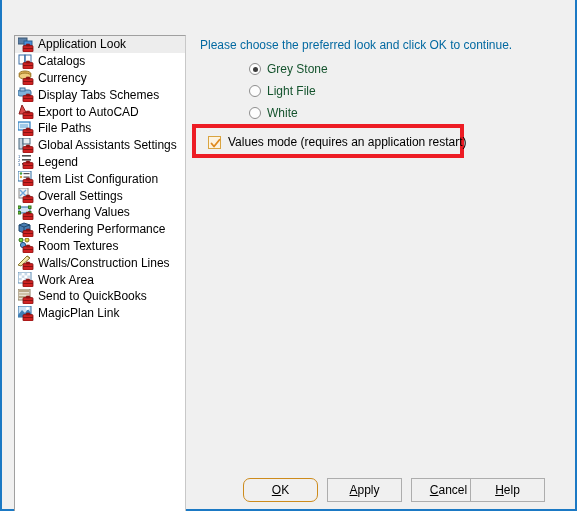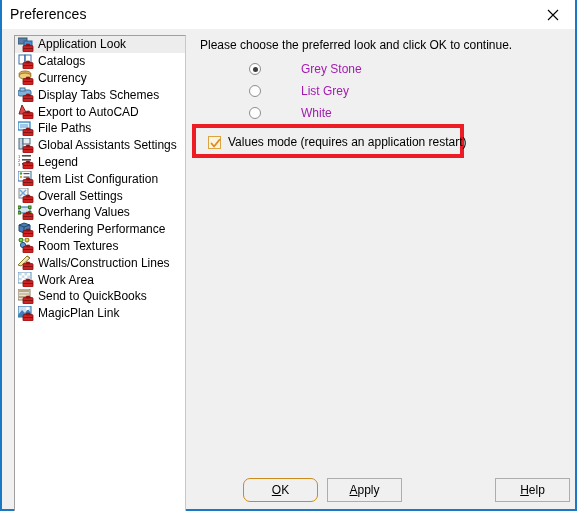--- a/index.html
+++ b/index.html
@@ -58,26 +58,26 @@
     margin-right:4px;flex:0 0 16px;
   }
   .list-item .lbl{line-height:14px;}
 
   
   .ico svg{position:absolute;left:0;top:0;}
 
   
   .instruction{
     position:absolute;left:198px;top:38px;
-    font-size:12px;color:#000000;
+    font-size:12px;color:#0369a1;
   }
   .radio-group{position:absolute;left:247px;top:60px;}
   .radio-row{
     display:flex;align-items:center;height:18px;margin-bottom:4px;
-    font-size:12px;color:#a21caf;cursor:default;gap:34px;
+    font-size:12px;color:#14532d;cursor:default;
   }
   .radio{
     width:12px;height:12px;border-radius:50%;
     border:1px solid #8e8e8e;background:#fdfdfd;
     margin-right:6px;position:relative;flex:0 0 12px;
     box-sizing:border-box;
   }
   .radio.checked::after{
     content:"";position:absolute;left:2.5px;top:2.5px;
     width:5px;height:5px;border-radius:50%;background:#3c3c3c;
@@ -111,35 +111,27 @@
     font-size:12px;color:#000;
     display:flex;align-items:center;justify-content:center;
     cursor:default;
     font-family:"Liberation Sans", sans-serif;
   }
   .btn.default{border:1px solid #cd8b1c;}
   .btn u{text-decoration:underline;}
   #btn-ok{left:241px;border-radius:7px;}
   #btn-apply{left:325px;}
   #btn-cancel{left:409px;}
-  #btn-help{left:493px;align-items:center;}
+  #btn-help{left:468px;align-items:center;}
 </style>
 </head>
 <body>
 
 <div class="window">
 
-  <div class="titlebar">
-    <div class="title-text">Preferences</div>
-    <div class="close-btn">
-      <svg width="12" height="12" viewBox="0 0 12 12">
-        <path d="M1 1 L11 11 M11 1 L1 11" stroke="#000" stroke-width="1.1" fill="none"></path>
-      </svg>
-    </div>
-  </div>
 
   <div class="listbox" id="listbox">
       <div class="list-item selected">
         <span class="ico">
           <svg width="16" height="15" viewBox="0 0 16 15">
             <rect x="0" y="1" width="9" height="6" fill="#5b7fa6" stroke="#3a5673"></rect>
             <rect x="6" y="4" width="8" height="6" fill="#4a90d9" stroke="#2b5f8e"></rect>
             <g transform="translate(5,7)">
    <rect x="0" y="1.6" width="10" height="6.4" rx="1" fill="#cf2222" stroke="#7e0f0f" stroke-width=".8"></rect>
    <rect x="3.2" y="0" width="3.6" height="2" rx=".5" fill="#9b1414" stroke="#7e0f0f" stroke-width=".6"></rect>
@@ -397,21 +389,21 @@
 
   <div class="instruction">Please choose the preferred look and click OK to continue.</div>
 
   <div class="radio-group" id="radio-group">
       <div class="radio-row">
         <span class="radio checked"></span>
         <span>Grey Stone</span>
       </div>
       <div class="radio-row">
         <span class="radio"></span>
-        <span>List Grey</span>
+        <span>Light File</span>
       </div>
       <div class="radio-row">
         <span class="radio"></span>
         <span>White</span>
       </div>
     </div>
 
   <div class="highlight-box"></div>
 
   <div class="checkbox-row">
@@ -422,17 +414,20 @@
     </span>
     <span>Values mode (requires an application restart)</span>
   </div>
 
   <div class="btn default" id="btn-ok">
       <span><u>O</u>K</span>
     </div>
   <div class="btn" id="btn-apply">
       <span><u>A</u>pply</span>
     </div>
+  <div class="btn" id="btn-cancel">
+      <span><u>C</u>ancel</span>
+    </div>
   <div class="btn" id="btn-help">
       <span><u>H</u>elp</span>
     </div>
 
 </div>
 
 </body></html>

